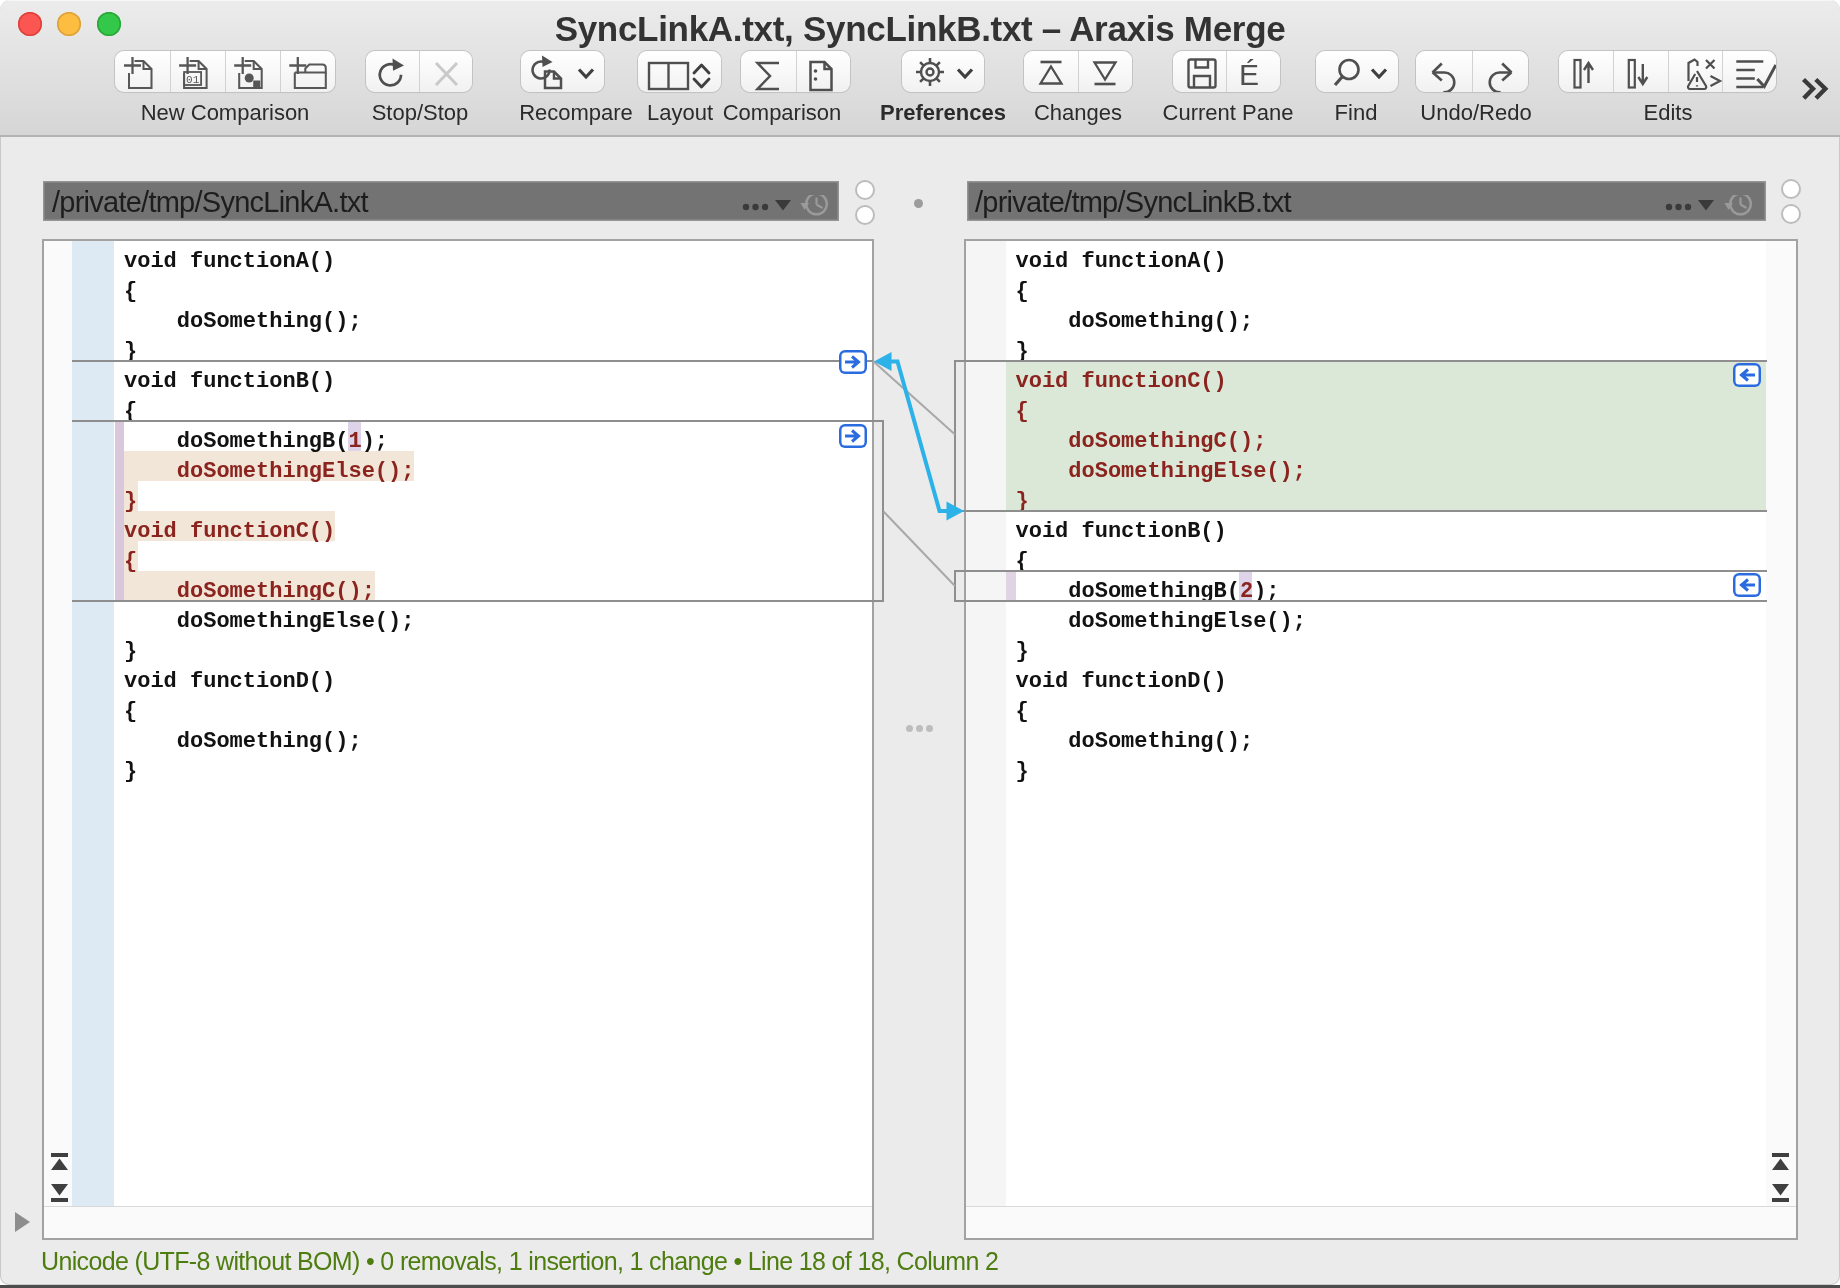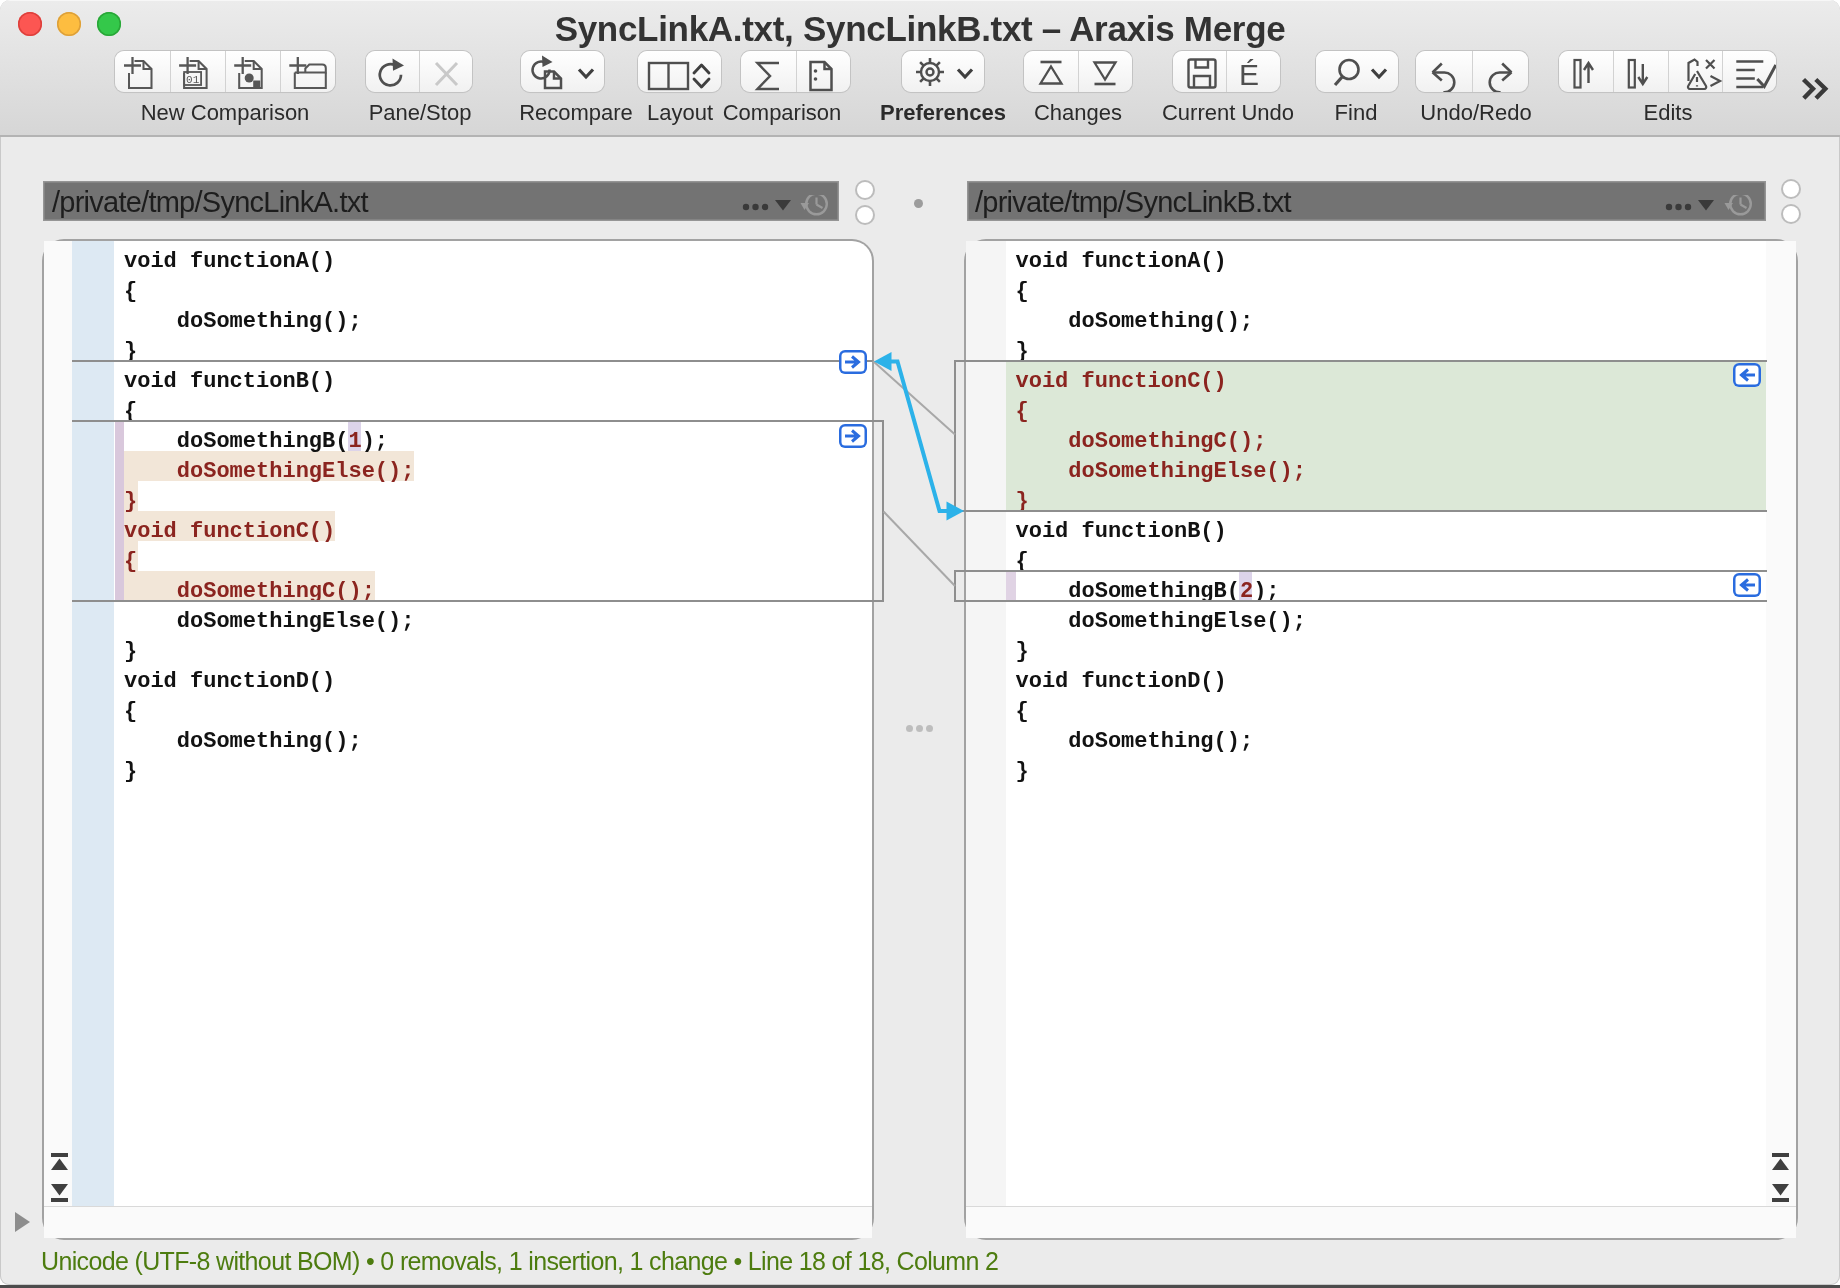--- a/index.html
+++ b/index.html
@@ -23,21 +23,21 @@
   .tlabel{position:absolute;top:100px;font-size:22px;color:#2b2b2b;text-align:center;}
   .icon{position:absolute;}
   
   .pathfield{position:absolute;top:181px;height:40px;background:#737373;
       box-shadow:0 0 0 1.5px #959595 inset; }
   .pathtext{position:absolute;top:5px;font-size:29px;color:#1d1d1d;letter-spacing:-0.75px;}
   .fcircle{position:absolute;width:16px;height:16px;border-radius:50%;
       background:#fff;box-shadow:0 0 0 2px #bcbcbc;}
   
   .pane{position:absolute;top:241px;height:997px;background:#fff;
-      box-shadow:0 0 0 2px #a2a2a2;border-radius:20px;}
+      box-shadow:0 0 0 2px #a2a2a2;}
   .mono{font-family:"Liberation Mono",monospace;font-weight:700;font-size:22px;
       line-height:30px;white-space:pre;color:#121212;}
   .red{color:#8b241f;}
   .hl{position:absolute;}
   .sline{position:absolute;background:#8e8e8e;}
   .bluebtn{position:absolute;width:28px;height:24px;border-radius:6px;background:#fff;
       box-shadow:0 0 0 2.5px #2a6cdf inset;}
   #status{position:absolute;left:41px;top:1247px;font-size:25px;color:#4d7c0f;letter-spacing:-0.65px;}
 </style>
 </head>
@@ -191,27 +191,27 @@
         <g transform="translate(162.8,0)">
           <path d="M14.5,9.5 H41.5 M14.5,18 H33 M14.5,26.5 H33 M14.5,35 H41.5" stroke-width="2.6"></path>
           <path d="M35.5,27 L42.5,34.5 L54,13" stroke-width="3"></path>
         </g>
       </svg>
       <svg class="icon" style="left:1799px;top:75px;" width="34" height="28" fill="none" stroke="#3a3a3a" stroke-width="4.4">
         <path d="M4.5,4.5 L14,13.8 L4.8,23.2 M16.8,4.5 L26.3,13.8 L17,23.2"></path>
       </svg>
 
       <div class="tlabel" style="left:125px;width:200px;">New Comparison</div>
-      <div class="tlabel" style="left:320px;width:200px;">Pane/Stop</div>
+      <div class="tlabel" style="left:320px;width:200px;">Stop/Stop</div>
       <div class="tlabel" style="left:476px;width:200px;">Recompare</div>
       <div class="tlabel" style="left:580px;width:200px;">Layout</div>
       <div class="tlabel" style="left:700px;width:164px;">Comparison</div>
       <div class="tlabel" style="left:843px;width:200px;font-weight:bold;">Preferences</div>
       <div class="tlabel" style="left:978px;width:200px;">Changes</div>
-      <div class="tlabel" style="left:1128px;width:200px;">Current Undo</div>
+      <div class="tlabel" style="left:1128px;width:200px;">Current Pane</div>
       <div class="tlabel" style="left:1256px;width:200px;">Find</div>
       <div class="tlabel" style="left:1376px;width:200px;">Undo/Redo</div>
       <div class="tlabel" style="left:1568px;width:200px;">Edits</div>
     </div>
 
     <div class="pathfield" style="left:43px;width:796px;">
       <div class="pathtext" style="left:9px;">/private/tmp/SyncLinkA.txt</div>
     </div>
     <div class="pathfield" style="left:967px;width:799px;">
       <div class="pathtext" style="left:8px;">/private/tmp/SyncLinkB.txt</div>

